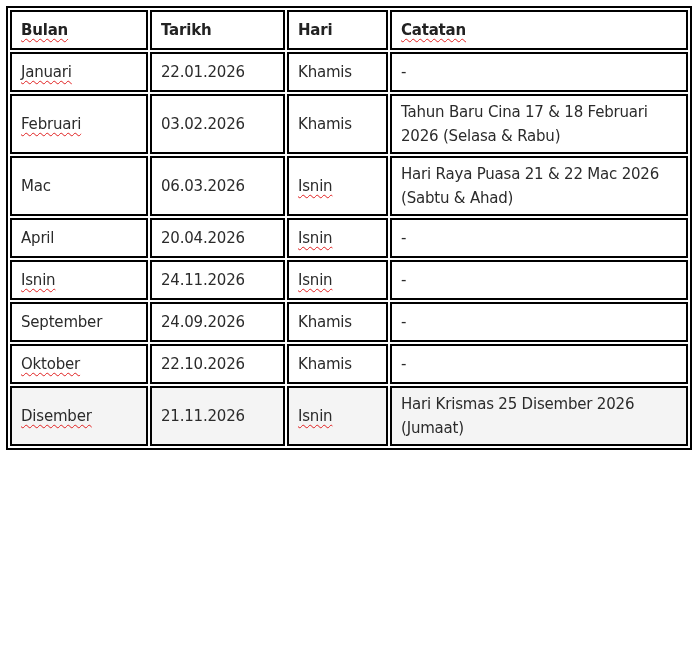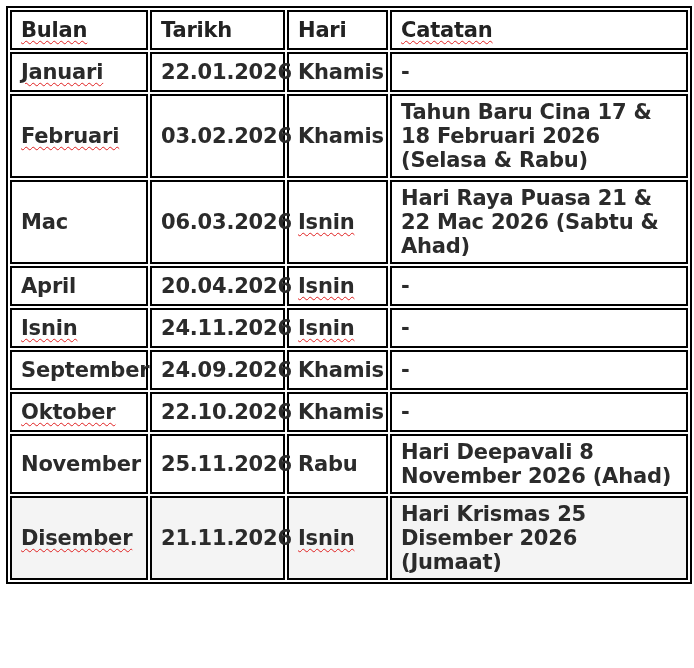--- a/index.html
+++ b/index.html
@@ -4,31 +4,30 @@
   <style>
     html, body { margin: 0; padding: 0; background: #ffffff; }
     body { width: 694px; height: 668px; overflow: hidden; font-family: "DejaVu Sans", sans-serif; color: #2b2b2b; }
     .wrap { position: absolute; left: 6px; top: 6px; width: 686px; }
     table.cal {
       border: 2px solid #000;
       border-collapse: separate;
       border-spacing: 2px;
       width: 686px;
       table-layout: fixed;
-      font-size: 21px;
+      font-size: 15px;
       letter-spacing: -0.2px;
     }
     table.cal td, table.cal th {
       border: 2px solid #000;
       padding: 4px 9px 4px 9px;
       vertical-align: middle;
       text-align: left;
       line-height: 24px;
       background: #ffffff;
-      font-weight: bold;
     }
     table.cal th { font-weight: bold; height: 28px; color: #222; }
     table.cal tr.r1 td { height: 28px; }
     table.cal tr.r2 td { height: 48px; }
     table.cal tr.last td { background: #f4f4f4; }
     .sp {
       text-decoration: underline wavy #e02020;
       text-decoration-thickness: 1px;
       text-underline-offset: 3px;
     }
@@ -92,26 +91,20 @@
         <td><span>24.09.2026</span></td>
         <td><span>Khamis</span></td>
         <td><span>-</span></td>
       </tr>
       <tr class="r1">
         <td><span class="sp">Oktober</span></td>
         <td><span>22.10.2026</span></td>
         <td><span>Khamis</span></td>
         <td><span>-</span></td>
       </tr>
-      <tr class="r2">
-        <td><span>November</span></td>
-        <td><span>25.11.2026</span></td>
-        <td><span>Rabu</span></td>
-        <td><span>Hari Deepavali 8 November 2026 (Ahad)</span></td>
-      </tr>
       <tr class="r2 last">
         <td><span class="sp">Disember</span></td>
         <td><span>21.11.2026</span></td>
         <td><span class="sp">Isnin</span></td>
         <td><span>Hari Krismas 25 Disember 2026 (Jumaat)</span></td>
       </tr>
     </tbody>
   </table>
 </div>
 

